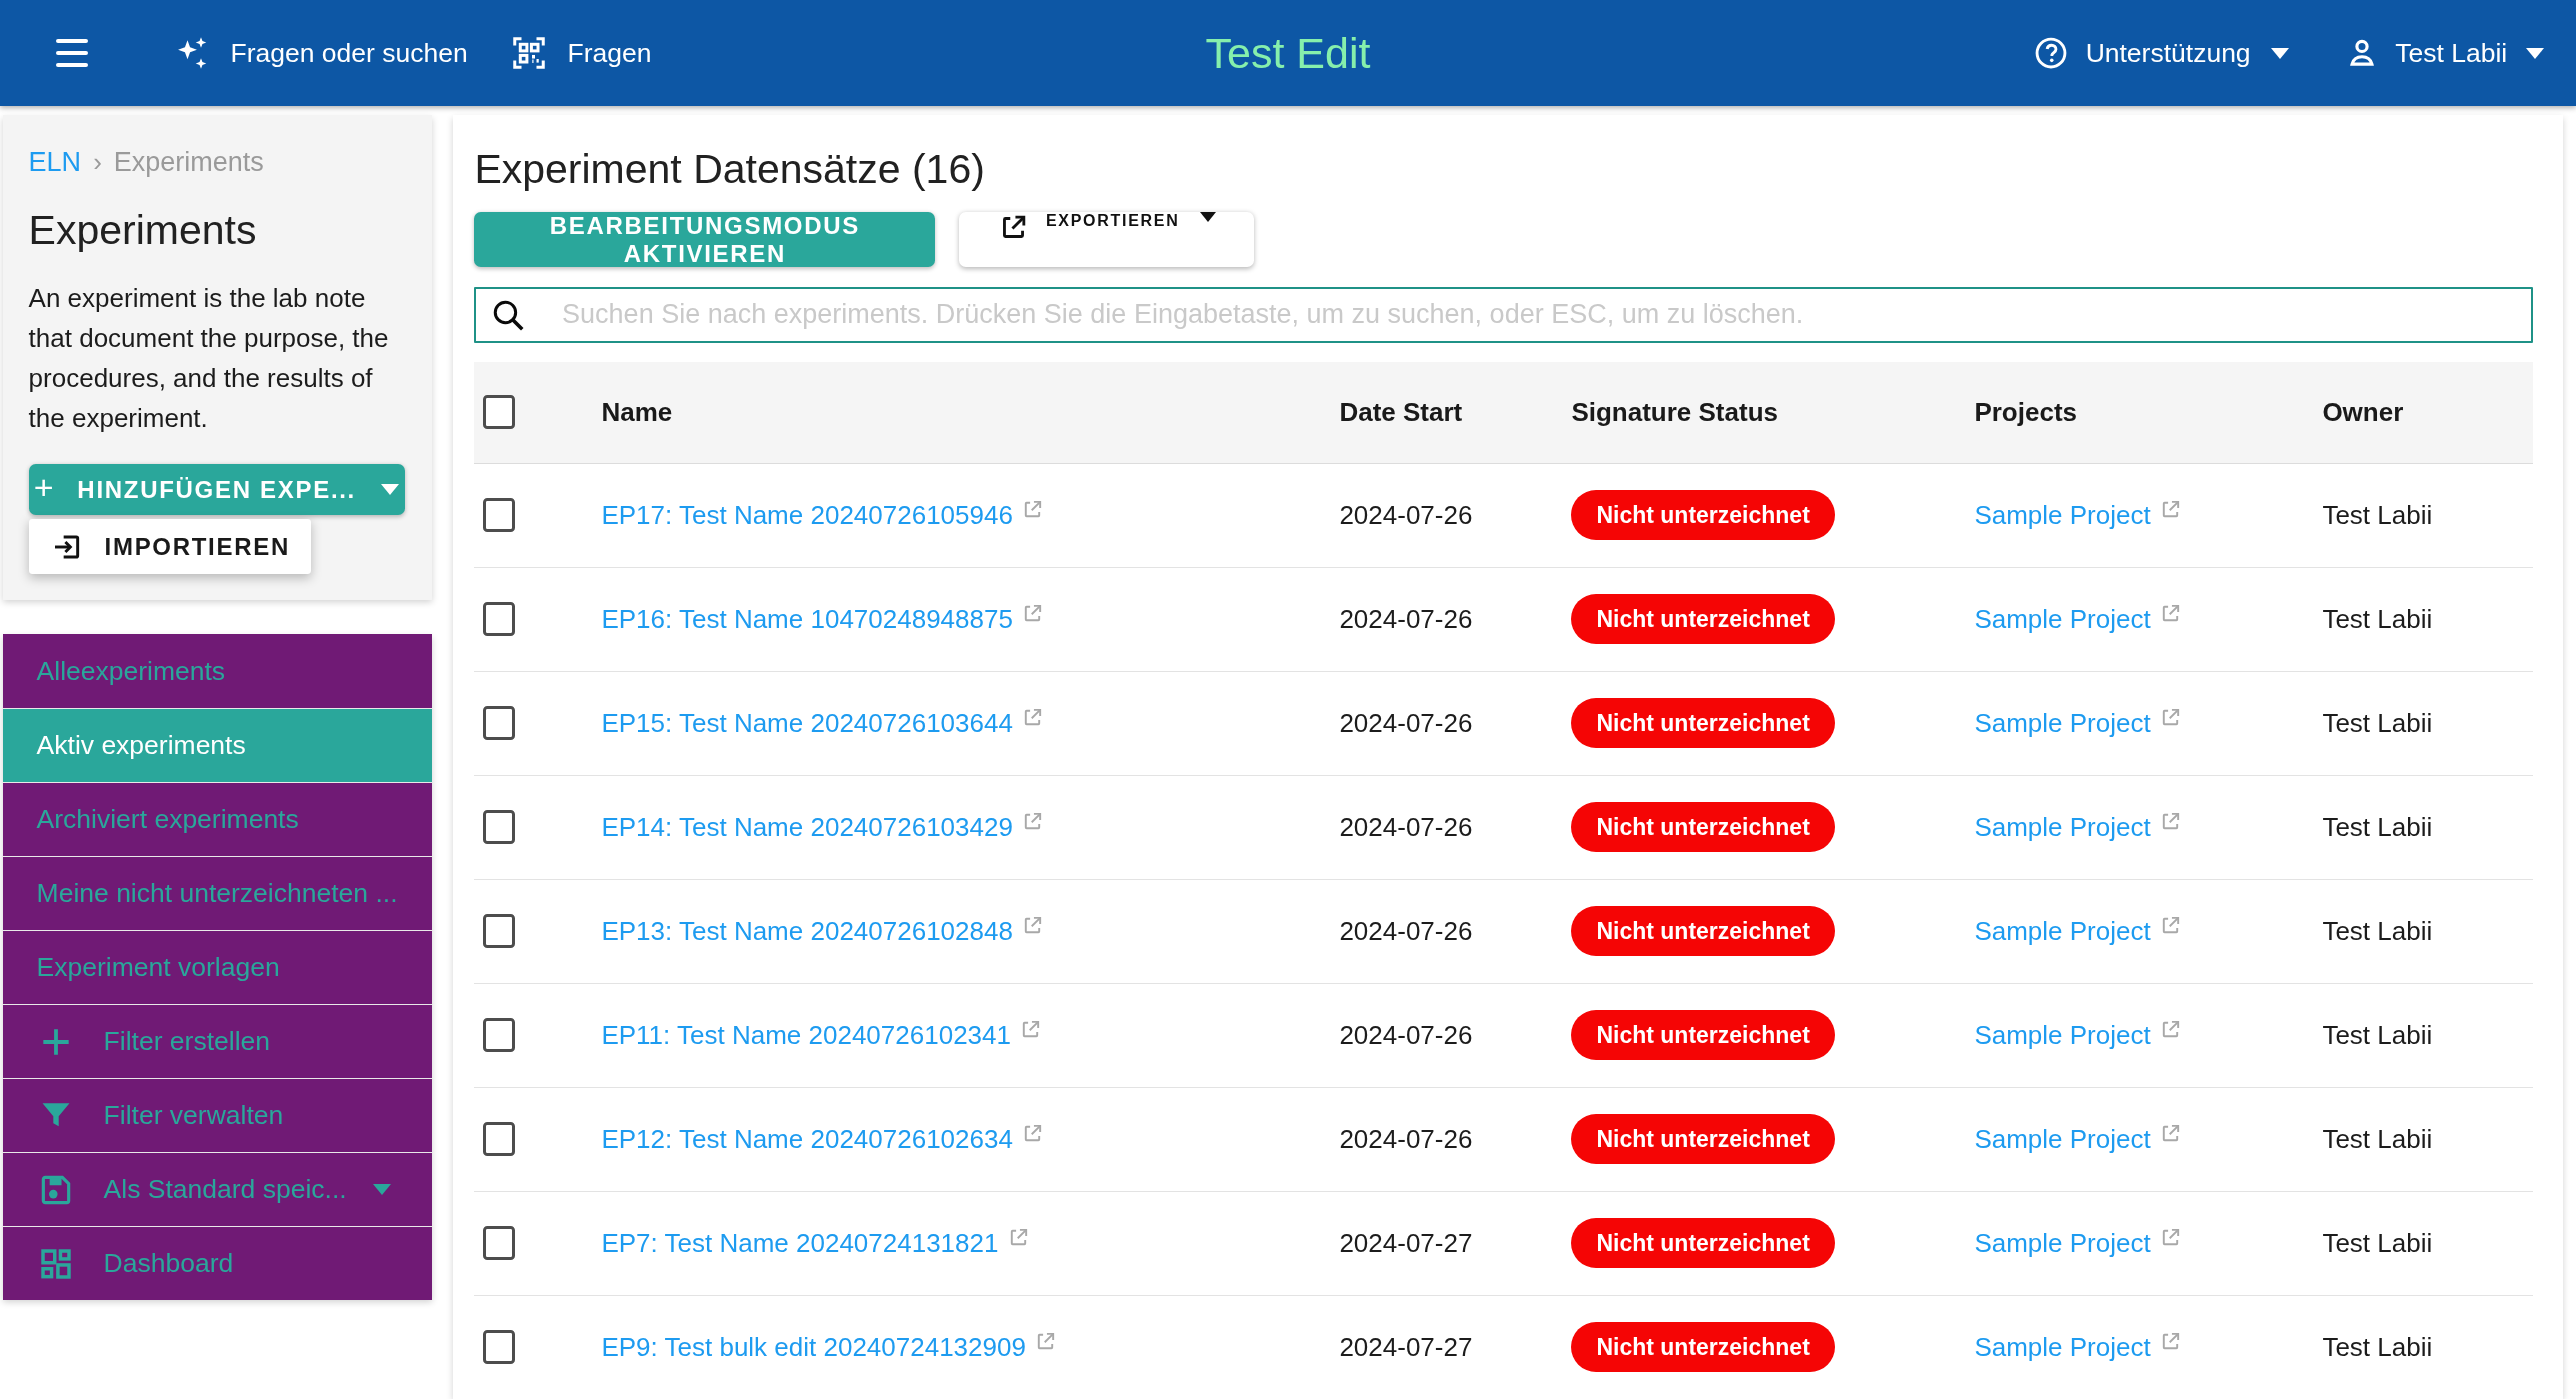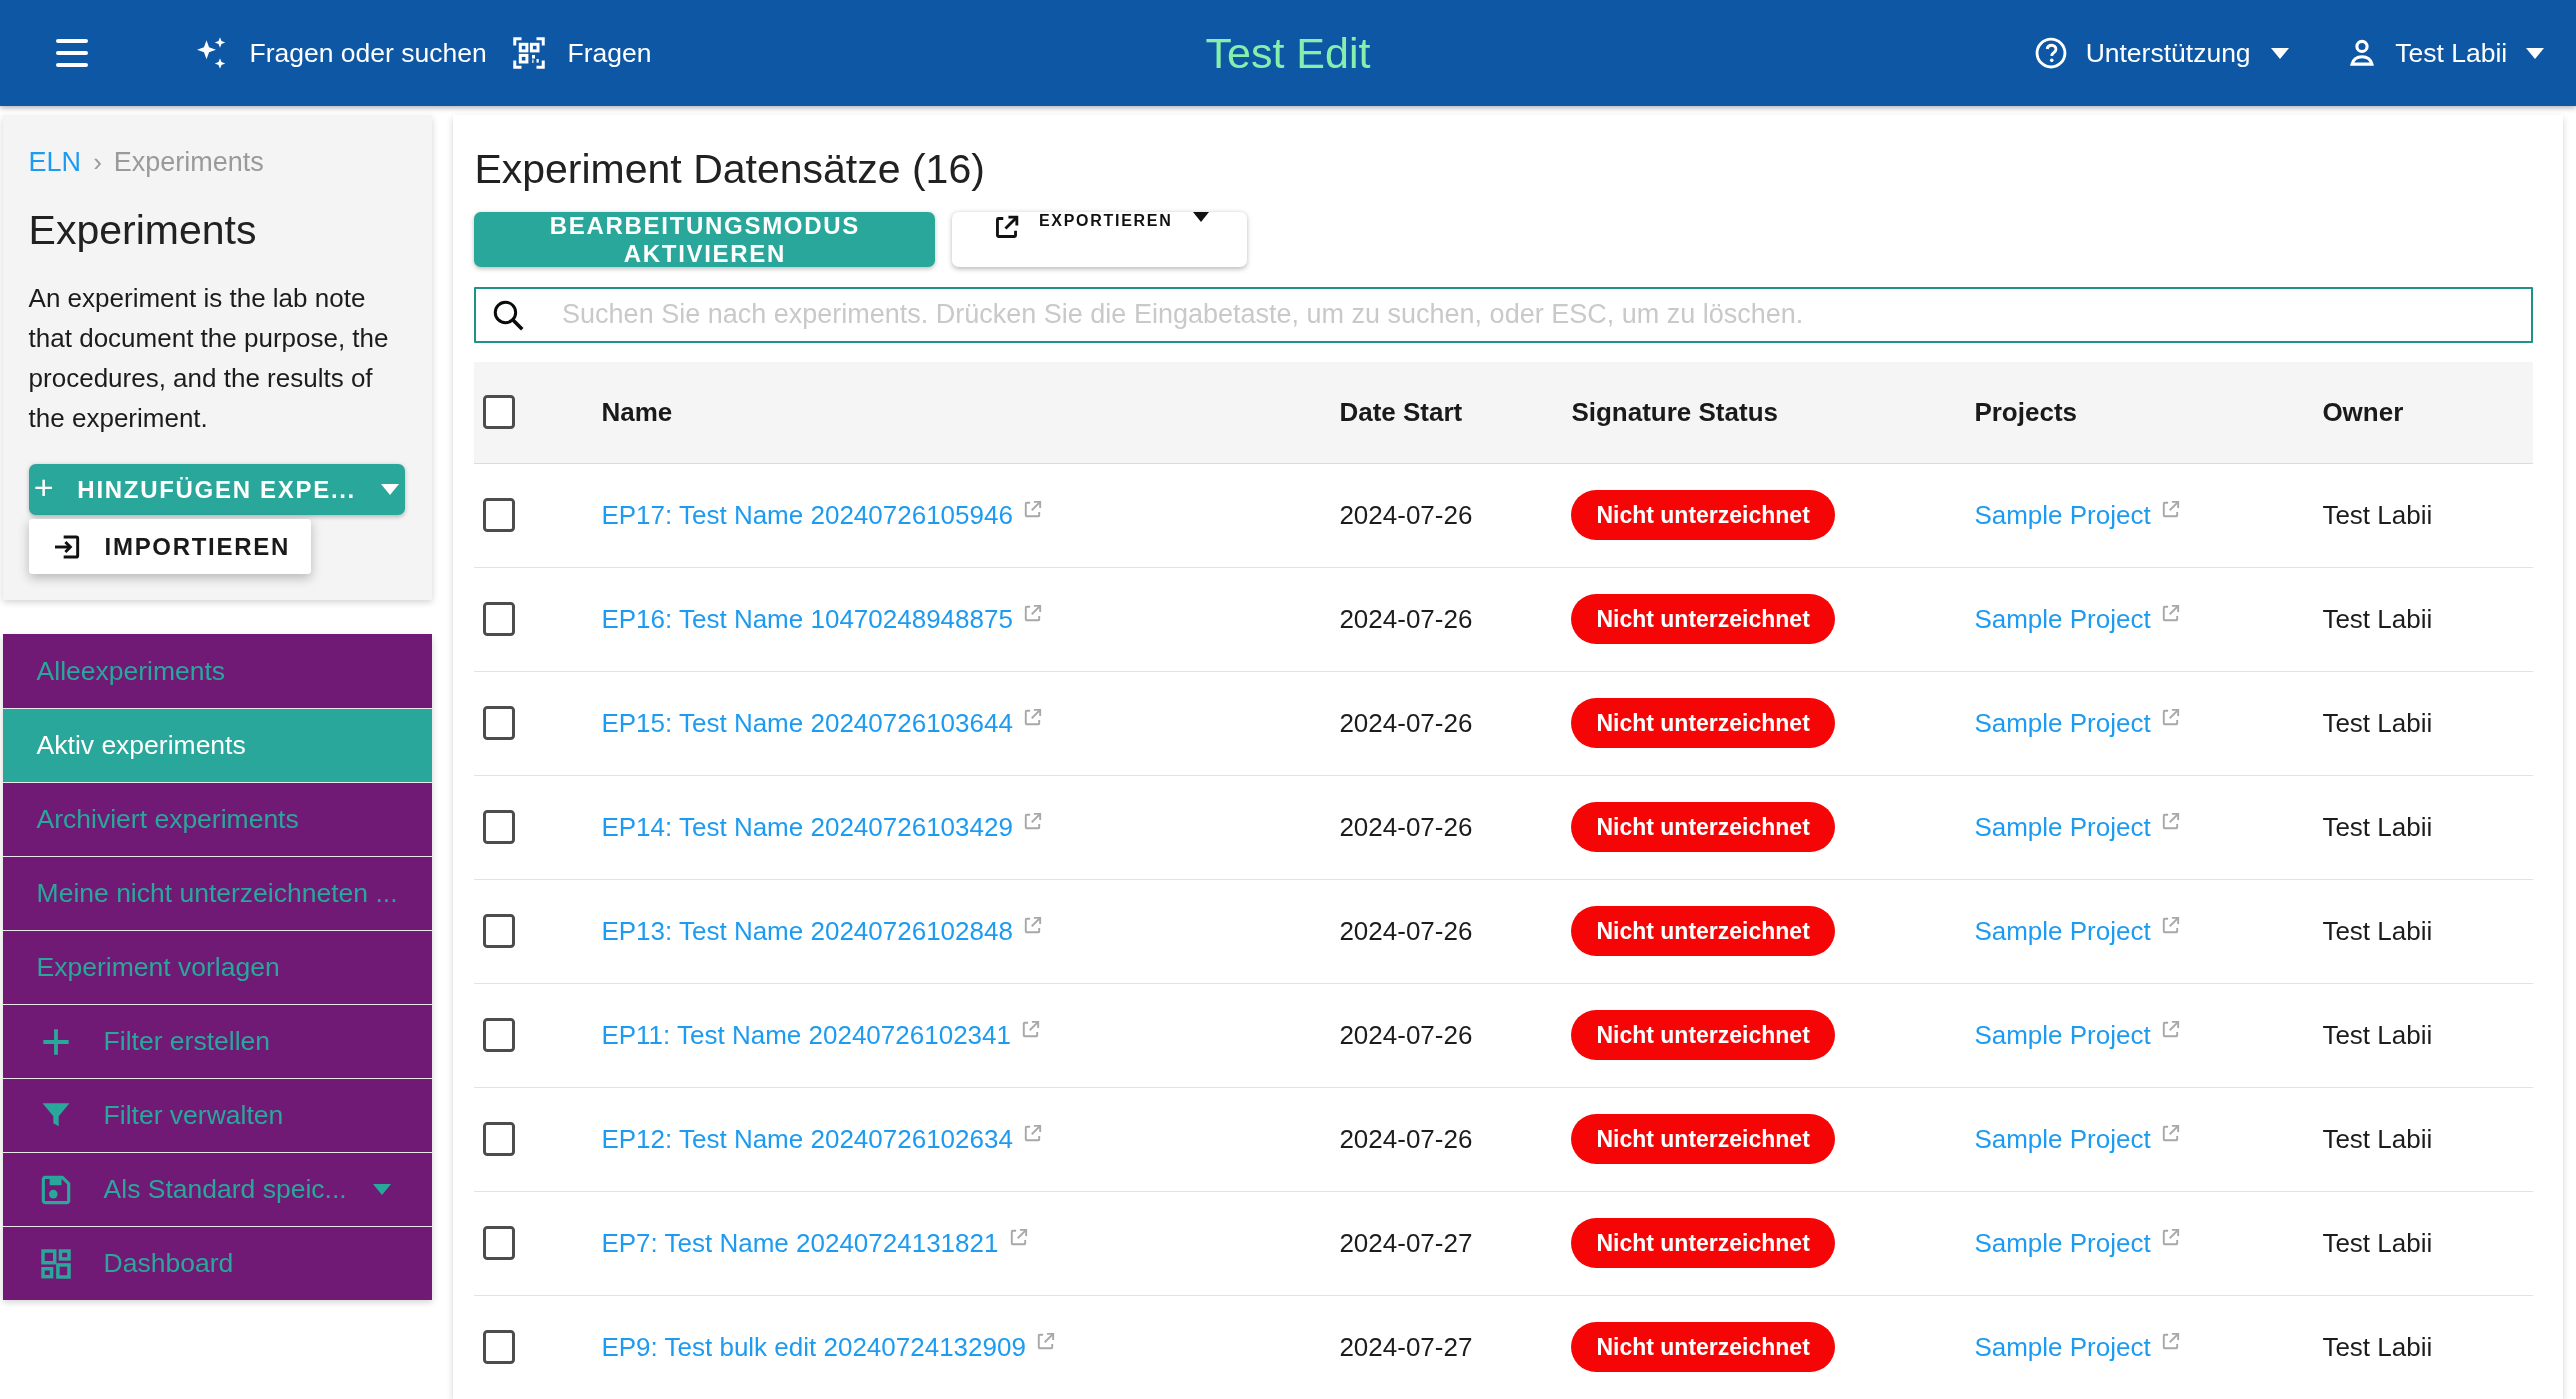--- a/index.html
+++ b/index.html
@@ -7,21 +7,21 @@
     font-family:"Liberation Sans", sans-serif; }
   #stage { position:relative; width:2576px; height:1399px; background:#fff;
     --blue:#0d57a5; --teal:#2aa79b; --link:#1d9bf0; --red:#f50505; }
 
   
   .topbar { position:absolute; left:0; top:0; width:2576px; height:106px;
     background:var(--blue); color:#fff; box-shadow:0 1.7px 5.1px rgba(0,0,0,.3); z-index:30; }
   .tb-item { position:absolute; top:0; height:106px; display:flex; align-items:center; gap:20.5px; cursor:pointer; }
   .hamburger { left:56px; width:38px; flex-direction:column; justify-content:center; gap:7.7px; align-items:flex-start; }
   .hamburger .bar { width:32px; height:4.3px; background:#fff; border-radius:2.6px; }
-  .tb-ask { left:193px; }
+  .tb-ask { left:174px; }
   .tb-scan { left:511px; }
   .tb-label { font-size:26.5px; color:#fff; white-space:nowrap; }
   .tb-title { position:absolute; left:50%; top:0; transform:translateX(-50%); height:106px;
     display:flex; align-items:center; font-size:43px; font-weight:500; color:#86efac; }
   .tb-support { right:287px; left:auto; gap:17px; }
   .tb-user { right:32px; left:auto; gap:15.4px; }
   .caret { width:0; height:0; border-left:9.4px solid transparent; border-right:9.4px solid transparent;
     border-top:11px solid #fff; margin-left:3.4px; }
   .tb-icon { width:36px; height:36px; display:block; }
   .tb-icon svg { width:100%; height:100%; }
@@ -56,21 +56,21 @@
   .menu-item.selected { background:var(--teal); color:#fff; }
   .menu-item .mi { width:38px; height:38px; margin-right:29px; flex:0 0 38px; }
   .menu-item .mi svg { width:100%; height:100%; }
   .menu-item .m-caret { width:0; height:0; border-left:9.4px solid transparent; border-right:9.4px solid transparent;
     border-top:11px solid var(--teal); margin-left:26px; }
 
   
   .main-card { position:absolute; left:453px; top:115px; width:2110px; height:1284px; background:#fff;
     box-shadow:0 2.6px 6.8px rgba(0,0,0,.18); padding:0 30px 0 21.4px; overflow:hidden; z-index:5; }
   .main-title { margin-top:31px; font-size:41px; font-weight:400; color:#212121; }
-  .btn-row { margin-top:19px; display:flex; gap:17px; }
+  .btn-row { margin-top:19px; display:flex; gap:24px; }
   .btn-edit { width:461px; height:55px; background:var(--teal); border:none; border-radius:6.8px; color:#fff;
     font-family:inherit; font-size:24px; font-weight:bold; letter-spacing:1.7px; cursor:pointer;
     box-shadow:0 1.7px 4.3px rgba(0,0,0,.25); }
   .btn-export { width:295px; height:55px; background:#fff; border:none; border-radius:6.8px; color:#111;
     font-family:inherit; font-size:16px; font-weight:bold; letter-spacing:1.7px; cursor:pointer;
     box-shadow:0 1.7px 5.1px rgba(0,0,0,.28); display:flex; align-items:flex-start; justify-content:center; gap:17px; }
   .btn-export .mi { width:31px; height:31px; }
   .btn-export .mi svg { width:100%; height:100%; }
   .btn-export .caret { border-top-color:#111; border-left-width:8.5px; border-right-width:8.5px; border-top-width:10.2px; }
 

